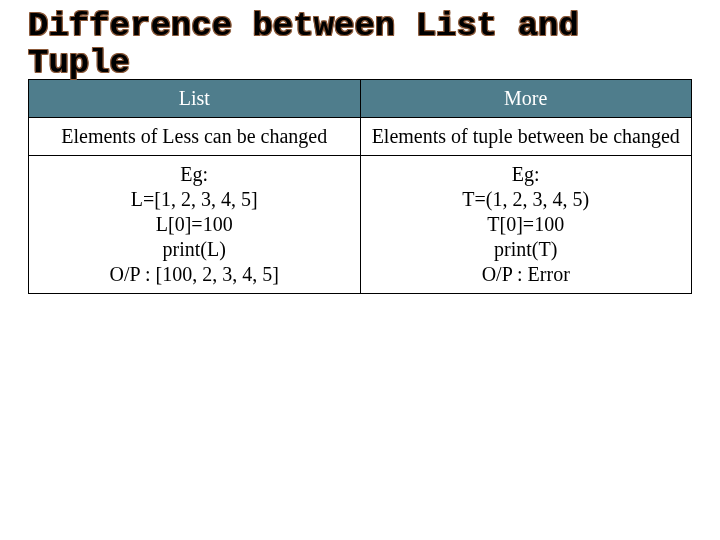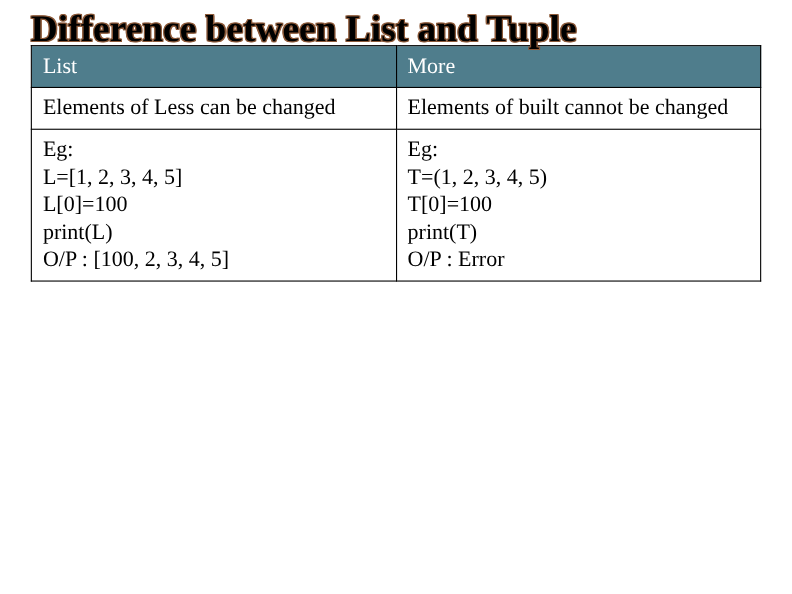--- a/index.html
+++ b/index.html
@@ -6,21 +6,21 @@
   body{
     width:720px;height:540px;
     background:#ffffff;
     font-family:"Times New Roman",Times,serif;
     color:#000;
     box-sizing:border-box;
     padding:8px 28px 20px 28px;
     overflow:hidden;
   }
   .title{
-    font-family:Liberation Serif, serif;
+    font-family:Liberation Mono, monospace;
     font-weight:bold;
     font-size:34px;
     line-height:1.1;
     color:#000;
     text-shadow:
       -1px 0 #8c5a3a, 1px 0 #8c5a3a, 0 -1px #8c5a3a, 0 1px #8c5a3a,
       -1px -1px #8c5a3a, 1px 1px #8c5a3a, -1px 1px #8c5a3a, 1px -1px #8c5a3a;
     margin:0 0 2px 0;
   }
   table{
@@ -29,20 +29,21 @@
     table-layout:fixed;
     font-size:20px;
     line-height:1.25;
     margin-top:-6px;
   }
   td{
     border:1px solid #000;
     padding:6px 10px;
     vertical-align:top;
     background:#fff;
+    text-align:center;
   }
   tr.header td{
     background:#4f7d8c;
     color:#ffffff;
     border-color:#000;
   }
   .codeblock{white-space:pre-line;margin-left:17px;}
 </style>
 </head>
 <body>
@@ -50,21 +51,21 @@
 <h1 class="title">Difference between List and Tuple</h1>
 
 <table>
   <tbody>
       <tr class="header">
     <td>List</td>
     <td>More</td>
   </tr>
   <tr>
     <td>Elements of Less can be changed</td>
-    <td>Elements of built cannot be changed</td>
+    <td>Elements of tuple between be changed</td>
   </tr>
   <tr>
     <td class="codeblock">Eg:
 L=[1, 2, 3, 4, 5]
 L[0]=100
 print(L)
 O/P : [100, 2, 3, 4, 5]</td>
     <td class="codeblock">Eg:
 T=(1, 2, 3, 4, 5)
 T[0]=100

